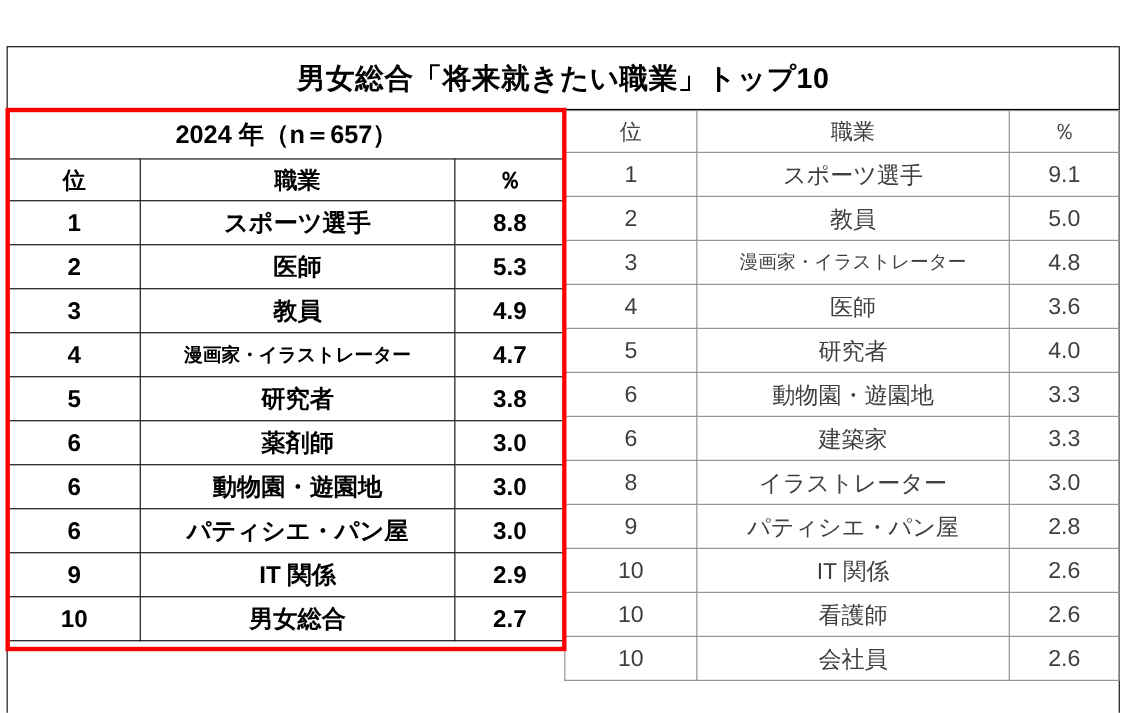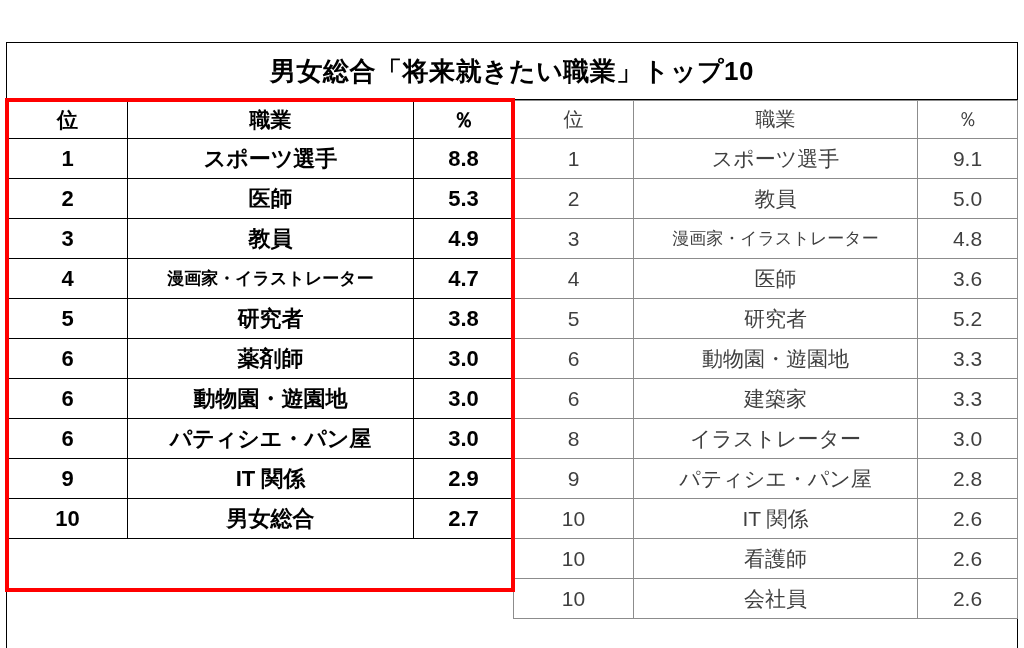--- a/index.html
+++ b/index.html
@@ -140,20 +140,23 @@
   <div class="title-sep"></div>
 
   <table class="tbl" id="tbl2024">
     <colgroup>
       <col style="width:120px">
       <col style="width:286px">
       <col style="width:100px">
     </colgroup>
     <tbody>
       <tr>
+        <td class="hdr-year" colspan="3">2024 年（n＝657）</td>
+      </tr>
+      <tr>
         <td class="hdr-col">位</td>
         <td class="hdr-col">職業</td>
         <td class="hdr-col">％</td>
       </tr>
 
       <tr>
         <td>1</td>
         <td class="job">スポーツ選手</td>
         <td>8.8</td>
       </tr>
@@ -234,21 +237,21 @@
         <td>4.8</td>
       </tr>
       <tr>
         <td>4</td>
         <td class="job">医師</td>
         <td>3.6</td>
       </tr>
       <tr>
         <td>5</td>
         <td class="job">研究者</td>
-        <td>5.2</td>
+        <td>4.0</td>
       </tr>
       <tr>
         <td>6</td>
         <td class="job">動物園・遊園地</td>
         <td>3.3</td>
       </tr>
       <tr>
         <td>6</td>
         <td class="job">建築家</td>
         <td>3.3</td>

